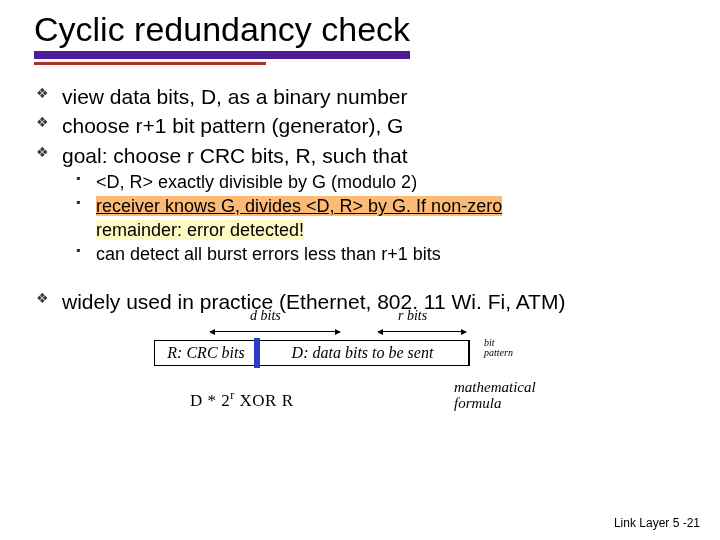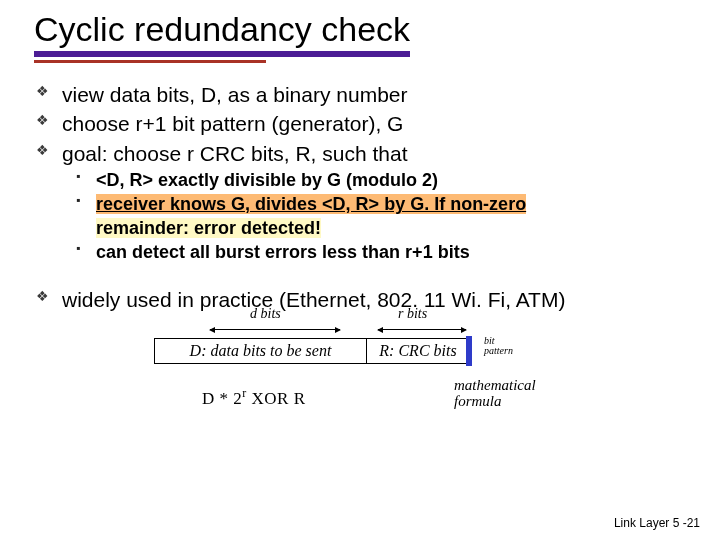--- a/index.html
+++ b/index.html
@@ -8,21 +8,21 @@
     background: #fff;
     font-family: Arial, Helvetica, sans-serif;
     color: #000;
     position: relative;
     padding: 10px 24px 0 34px;
   }
   .title-wrap { position: relative; margin-bottom: 24px; }
   .title {
     font-size: 34px;
     font-weight: 400;
-    border-bottom: 6px solid #4c1d95;
+    border-bottom: 8px solid #4c1d95;
     display: inline-block;
     padding-bottom: 2px;
   }
   .title-accent {
     position: absolute;
     left: 0; bottom: -6px;
     width: 232px;
     border-bottom: 3px solid #a93226;
   }
   .bullets { font-size: 21px; line-height: 1.3; }
@@ -32,21 +32,21 @@
     padding-left: 28px;
     margin-bottom: 2px;
   }
   .bullets > li::before {
     content: "❖";
     position: absolute;
     left: 2px; top: 1px;
     font-size: 14px;
     color: #3a3a3a;
   }
-  .sub { font-size: 18px; font-weight: 700; line-height: 1.3; margin-left: 40px; }
+  .sub { font-size: 18px; font-weight: 400; line-height: 1.3; margin-left: 40px; }
   .sub > li {
     list-style: none;
     position: relative;
     padding-left: 22px;
     margin-bottom: 1px;
   }
   .sub > li::before {
     content: "▪";
     position: absolute;
     left: 2px; top: 0;
@@ -73,21 +73,21 @@
   .dg-box { position: absolute; top: 18px; left: 0; height: 26px; display: flex; border: 1px solid #000; background: #fff; }
   .dg-cell { height: 100%; display: flex; align-items: center; justify-content: center; font-size: 16px; }
   .dg-cell.d { width: 212px; border-right: 1px solid #000; }
   .dg-cell.r { width: 102px; position: relative; }
   .dg-cell.r::after {
     content: ""; position: absolute; right: -3px; top: -3px; bottom: -3px;
     width: 6px; background: #2e3bc9;
   }
   .dg-bitpattern { position: absolute; left: 330px; top: 16px; font-size: 10px; line-height: 1.05; }
 
-  .dg-formula { position: absolute; left: 48px; top: 66px; font-style: normal; font-size: 17px; letter-spacing: 0.5px; }
+  .dg-formula { position: absolute; left: 36px; top: 66px; font-style: normal; font-size: 17px; letter-spacing: 0.5px; }
   .dg-formula sup { font-size: 12px; }
   .dg-mathformula { position: absolute; left: 300px; top: 58px; font-size: 15px; font-style: italic; line-height: 1.05; }
 
   .footer { position: absolute; right: 20px; bottom: 10px; font-size: 12px; }
 </style>
 </head>
 <body>
 
 <div class="title-wrap">
   <span class="title">Cyclic redundancy check</span>
@@ -117,22 +117,22 @@
   <div class="dg-dbits-lbl">d bits</div>
   <div class="dg-rbits-lbl">r bits</div>
   <div class="dg-dbits-arrow">
       <div class="arrowline"></div>
     </div>
   <div class="dg-rbits-arrow">
       <div class="arrowline"></div>
     </div>
 
   <div class="dg-box">
+    <div class="dg-cell r">R: CRC bits</div>
     <div class="dg-cell d">D: data bits to be sent</div>
-    <div class="dg-cell r">R: CRC bits</div>
   </div>
   <div class="dg-bitpattern">
     <span>bit</span><br>
     <span>pattern</span>
   </div>
 
   <div class="dg-formula">
     <span>D * 2</span><sup>r</sup><span>   XOR   R</span>
   </div>
   <div class="dg-mathformula">

